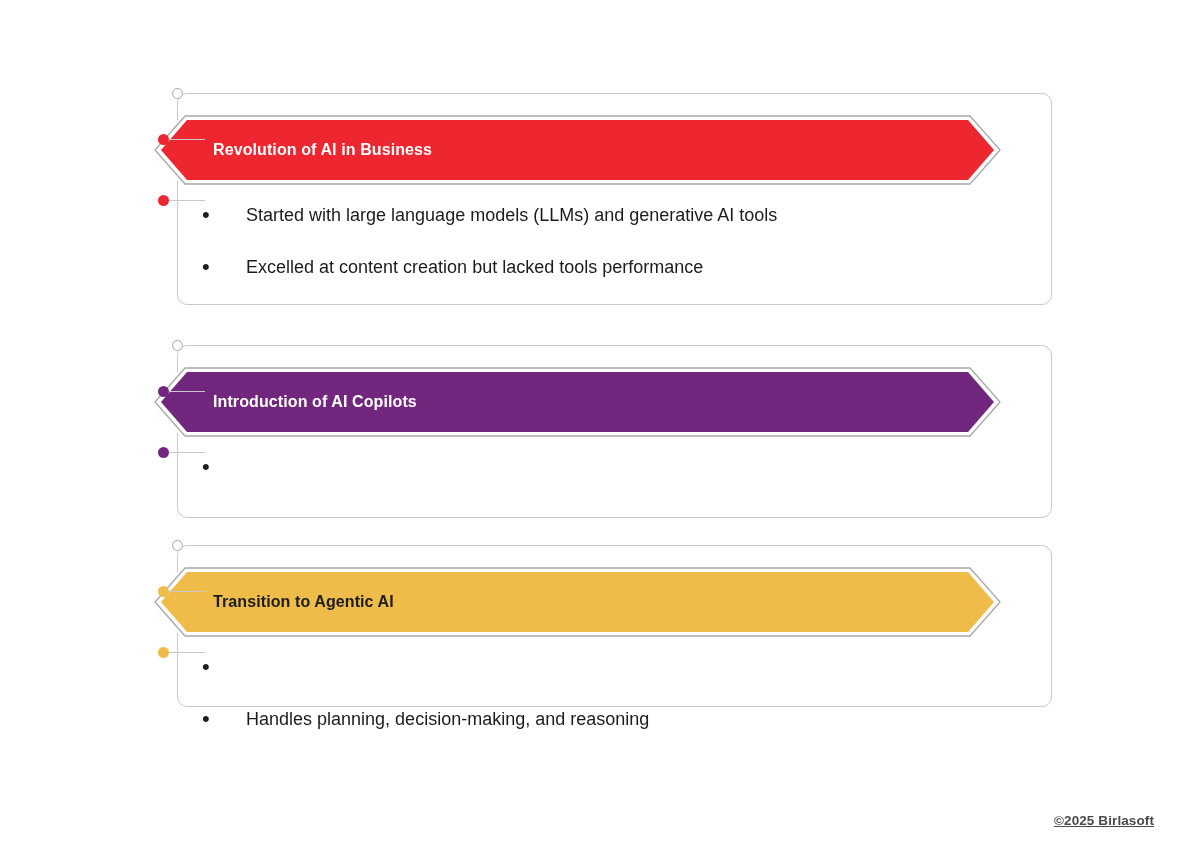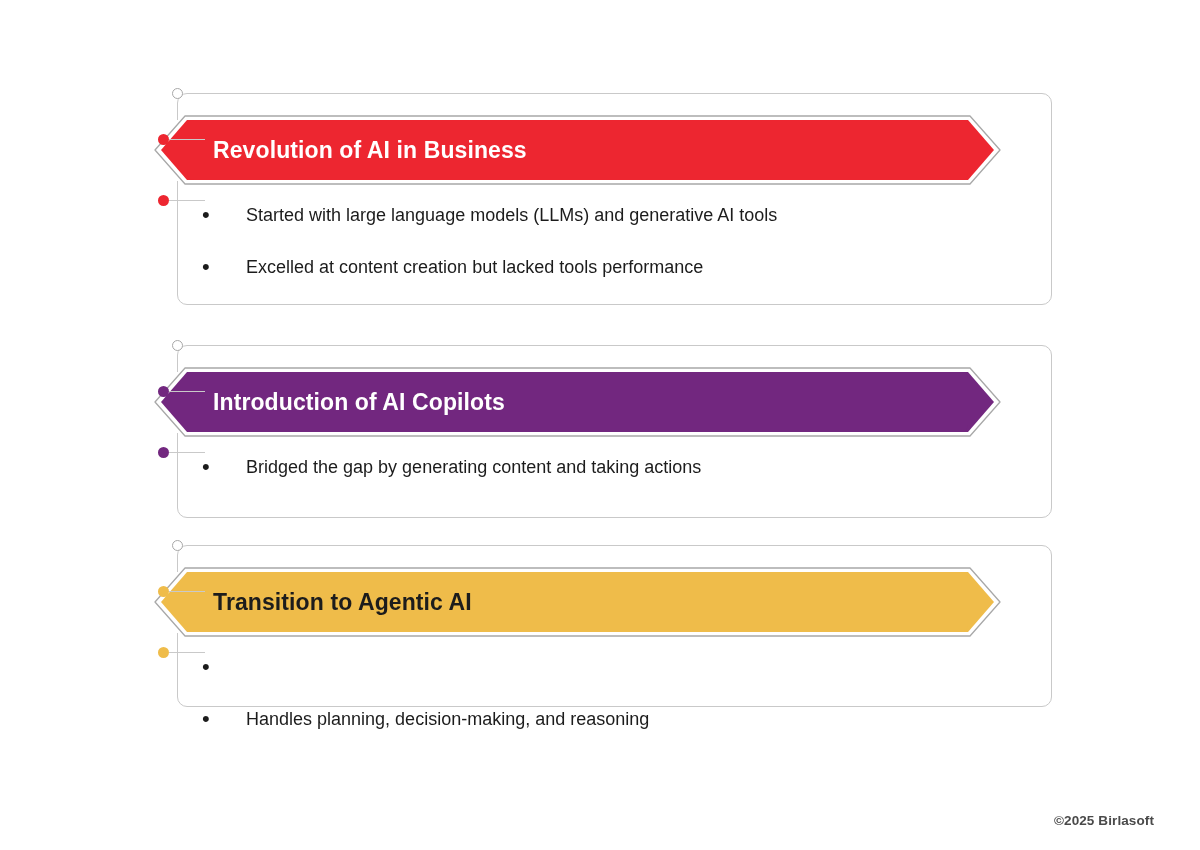--- a/index.html
+++ b/index.html
@@ -80,21 +80,21 @@
     position: absolute;
     left: 26px; right: 26px; top: 0; bottom: 0;
     border-radius: 7px;
     background: inherit;
     z-index: -1;
   }
 
   .banner-title {
     position: relative;
     padding-left: 52px;
-    font-size: 23px;
+    font-size: 16px;
     font-weight: bold;
     letter-spacing: 0.1px;
     white-space: nowrap;
   }
 
   .banner.red    { background: #ED2630; }
   .banner.purple { background: #72277F; text-align: right; }
   .banner.amber  { background: #EFBC4A; }
 
   .title-light { color: #ffffff; }
@@ -173,20 +173,21 @@
 
   
   #footer {
     position: absolute;
     right: 46px;
     bottom: 22px;
     font-size: 13.5px;
     font-weight: bold;
     color: #4a4a4a;
     letter-spacing: 0.1px;
+    text-decoration: underline;
   }
 </style>
 </head>
 <body>
 
 <div id="slide">
 
   <div class="section" id="section-0">
 
     <div class="hollow-dot"></div>
@@ -237,21 +238,20 @@
 
       <div class="dot purple top"></div>
       <div class="dot purple bottom"></div>
       <div class="dot-line top"></div>
       <div class="dot-line bottom"></div>
     </div>
 
     <div class="bullets">
       <div class="bullet">
         <span class="bullet-marker">•</span>
-        <span class="bullet-text">Bridged the gap by generating content and taking actions</span>
       </div>
     </div>
   </div>
 
   <div class="section" id="section-2">
 
     <div class="hollow-dot"></div>
     <div class="notch-mask"></div>
 
     <div class="banner-wrap">

